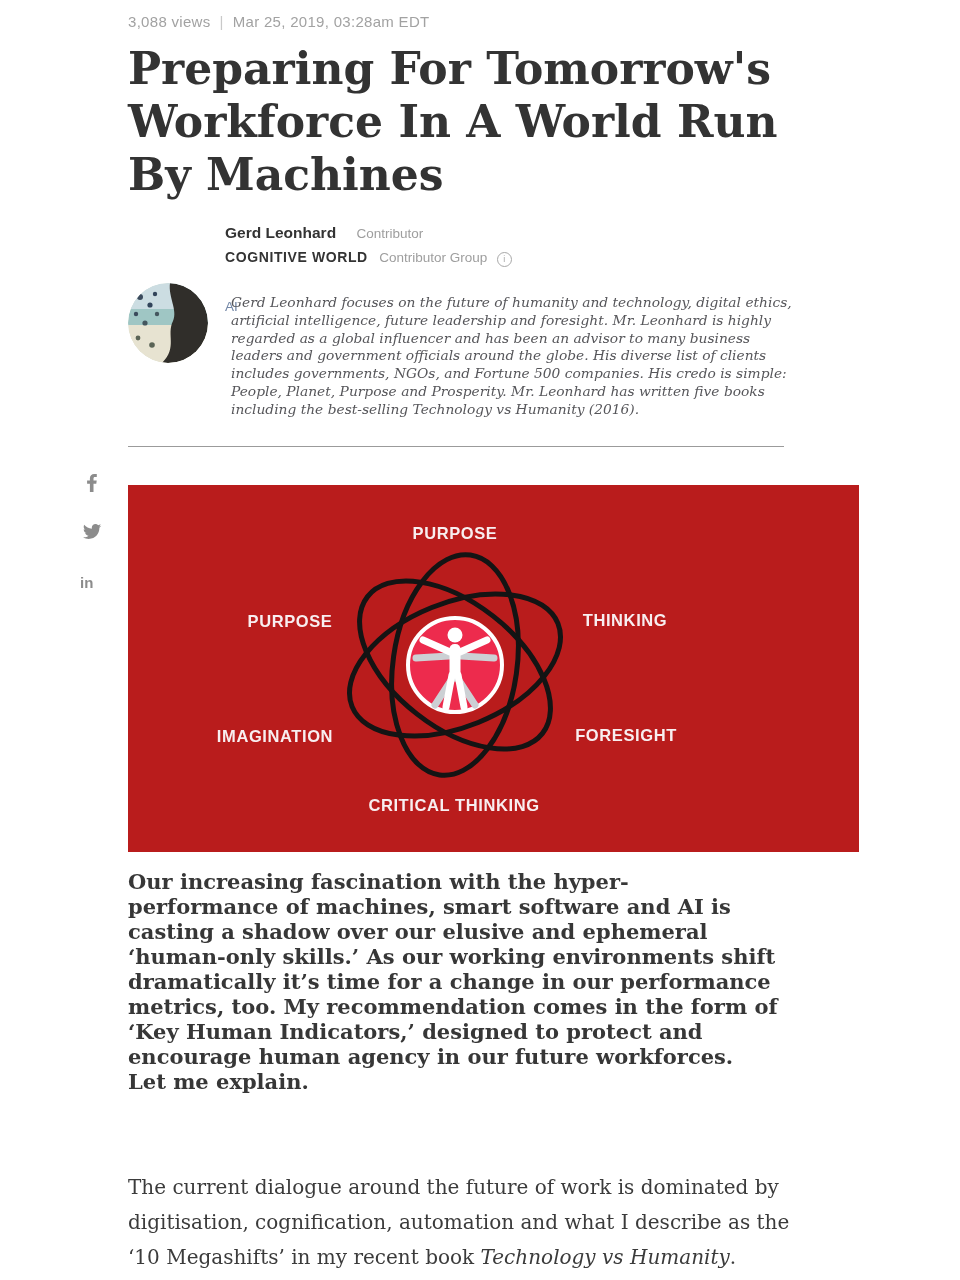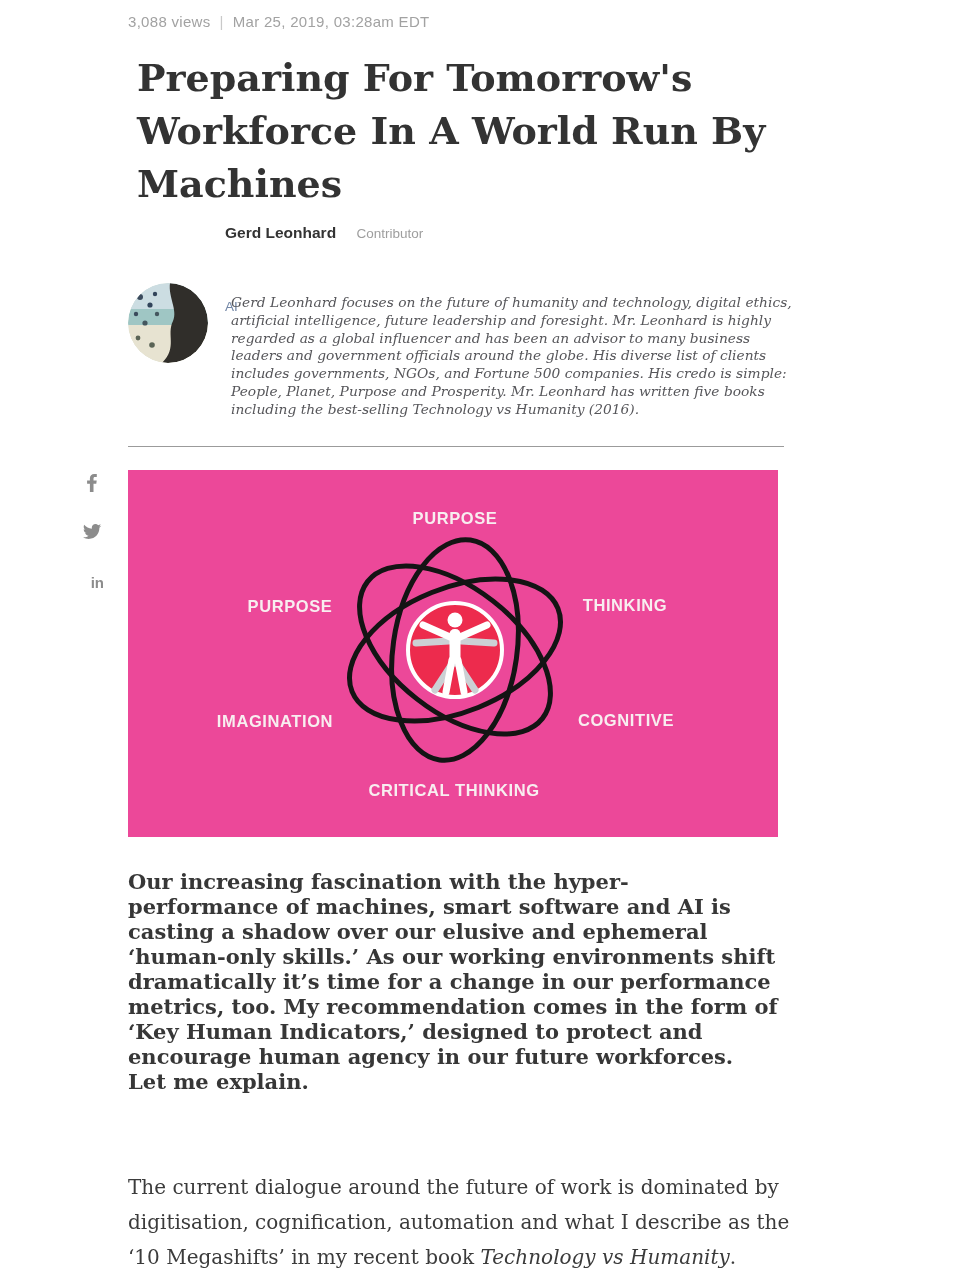--- a/index.html
+++ b/index.html
@@ -4,48 +4,48 @@
 <style>
   html,body{margin:0;padding:0;background:#fff;}
   .page{position:relative;width:960px;height:1280px;background:#ffffff;overflow:hidden;
         font-family:"Liberation Sans",sans-serif;}
 
   
   .meta{position:absolute;left:128px;top:13px;font-size:15px;color:#a2a2a2;letter-spacing:.3px;}
   .meta .sep{margin:0 9px;color:#c9c9c9;}
 
   
-  .title{position:absolute;left:126px;top:40px;width:690px;margin:11px;
-         font-family:"DejaVu Serif",serif;font-weight:700;font-size:38px;line-height:53px;color:#333;}
+  .title{position:absolute;left:126px;top:40px;width:690px;margin:2px;
+         font-family:"DejaVu Serif",serif;font-weight:700;font-size:44px;line-height:53px;color:#333;}
 
   
   .avatar{position:absolute;left:128px;top:283px;width:80px;height:80px;border-radius:50%;overflow:hidden;cursor:pointer;}
   .author-line1{position:absolute;left:225px;top:224px;}
   .author-name{font-weight:700;font-size:15.5px;color:#333;text-align:right;}
   .muted{color:#9e9e9e;font-size:13.5px;}
   .author-line1 .muted{margin-left:16px;}
   .author-line2{position:absolute;left:225px;top:248px;}
   .group-name{font-weight:700;font-size:14px;letter-spacing:.6px;color:#333;}
   .author-line2 .muted{margin-left:7px;}
   .info-icon{display:inline-block;width:13px;height:13px;border:1px solid #a8a8a8;border-radius:50%;
              color:#a8a8a8;font-size:9px;line-height:12px;text-align:center;margin-left:5px;vertical-align:0px;cursor:pointer;}
   .topic-link{position:absolute;left:225px;top:271px;font-size:13.5px;color:#7286a6;cursor:pointer;margin-top:28px;}
   .bio{position:absolute;left:231px;top:294px;width:562px;font-family:"DejaVu Serif",serif;
        font-style:italic;font-size:13.8px;line-height:17.8px;color:#56565a;}
 
   .divider{position:absolute;left:128px;top:446px;width:656px;height:0;border-top:1px solid #9b9b9b;}
 
   
   .social{position:absolute;left:80px;top:474px;width:24px;}
-  .social-btn{display:block;height:20px;margin-bottom:30px;color:#8c8c8c;cursor:pointer;text-align:right;}
+  .social-btn{display:block;height:20px;margin-bottom:30px;color:#8c8c8c;cursor:pointer;text-align:left;}
   .social-btn svg{display:block;margin:0 auto;}
   .linkedin-label{font-weight:700;font-size:15px;color:#8c8c8c;font-family:"Liberation Sans",sans-serif;}
 
   
-  .figure{position:absolute;left:128px;top:470px;width:650px;height:367px;background:#ec4899;}
+  .figure{position:absolute;left:128px;top:485px;width:731px;height:367px;background:#b91c1c;}
   .atom-svg{position:absolute;left:0;top:0;}
   .fig-label{position:absolute;transform:translate(-50%,-50%);color:#f8eef0;font-weight:700;
              font-size:16.5px;letter-spacing:.6px;white-space:nowrap;}
   .lbl-purpose{left:327px;top:48px;}
   .lbl-passion{left:162px;top:136px;}
   .lbl-curiosity{left:497px;top:135px;}
   .lbl-imagination{left:147px;top:251px;}
   .lbl-foresight{left:498px;top:250px;}
   .lbl-critical{left:326px;top:320px;}
 
@@ -89,20 +89,25 @@
         <circle cx="10" cy="55" r="2.4" fill="#5a6456"></circle>
         <circle cx="24" cy="62" r="2.8" fill="#5a6456"></circle>
       </g>
     </svg>
   </div>
 
   <div class="author-line1">
     <span class="author-name">Gerd Leonhard</span>
     <span class="muted">Contributor</span>
   </div>
+  <div class="author-line2">
+    <span class="group-name">COGNITIVE WORLD</span>
+    <span class="muted">Contributor Group</span>
+    <span class="info-icon">i</span>
+  </div>
   <div class="topic-link">AI</div>
   <div class="bio">Gerd Leonhard focuses on the future of humanity and technology, digital ethics, artificial intelligence, future leadership and foresight. Mr. Leonhard is highly regarded as a global influencer and has been an advisor to many business leaders and government officials around the globe. His diverse list of clients includes governments, NGOs, and Fortune 500 companies. His credo is simple: People, Planet, Purpose and Prosperity. Mr. Leonhard has written five books including the best-selling Technology vs Humanity (2016).</div>
 
   <div class="divider"></div>
 
   <div class="social">
     <span class="social-btn">
       <svg width="10" height="18" viewBox="0 0 10 18">
         <path d="M6.5 18V9.8h2.8L9.7 6.6H6.5V4.6c0-.9.3-1.6 1.6-1.6H9.8V.1C9.5.1 8.4 0 7.2 0 4.6 0 2.9 1.6 2.9 4.3v2.3H.1v3.2h2.8V18h3.6z" fill="#8c8c8c"></path>
       </svg>
@@ -143,20 +148,20 @@
             <line x1="-3" y1="10" x2="-9" y2="42"></line>
             <line x1="3" y1="10" x2="9" y2="42"></line>
           </g>
         </g>
       </g>
     </svg>
     <span class="fig-label lbl-purpose">PURPOSE</span>
     <span class="fig-label lbl-passion">PURPOSE</span>
     <span class="fig-label lbl-curiosity">THINKING</span>
     <span class="fig-label lbl-imagination">IMAGINATION</span>
-    <span class="fig-label lbl-foresight">COGNITIVE</span>
+    <span class="fig-label lbl-foresight">FORESIGHT</span>
     <span class="fig-label lbl-critical">CRITICAL THINKING</span>
   </div>
 
   <p class="intro">Our increasing fascination with the hyper-performance of machines, smart software and AI is casting a shadow over our elusive and ephemeral ‘human-only skills.’ As our working environments shift dramatically it’s time for a change in our performance metrics, too. My recommendation comes in the form of ‘Key Human Indicators,’ designed to protect and encourage human agency in our future workforces. Let me explain.</p>
   <p class="para2"><span>The current dialogue around the future of work is dominated by digitisation, cognification, automation and what I describe as the ‘10 Megashifts’ in my recent book </span><span class="book">Technology vs Humanity</span><span>. (Check out</span></p>
 
 </div>
 
 </body></html>

